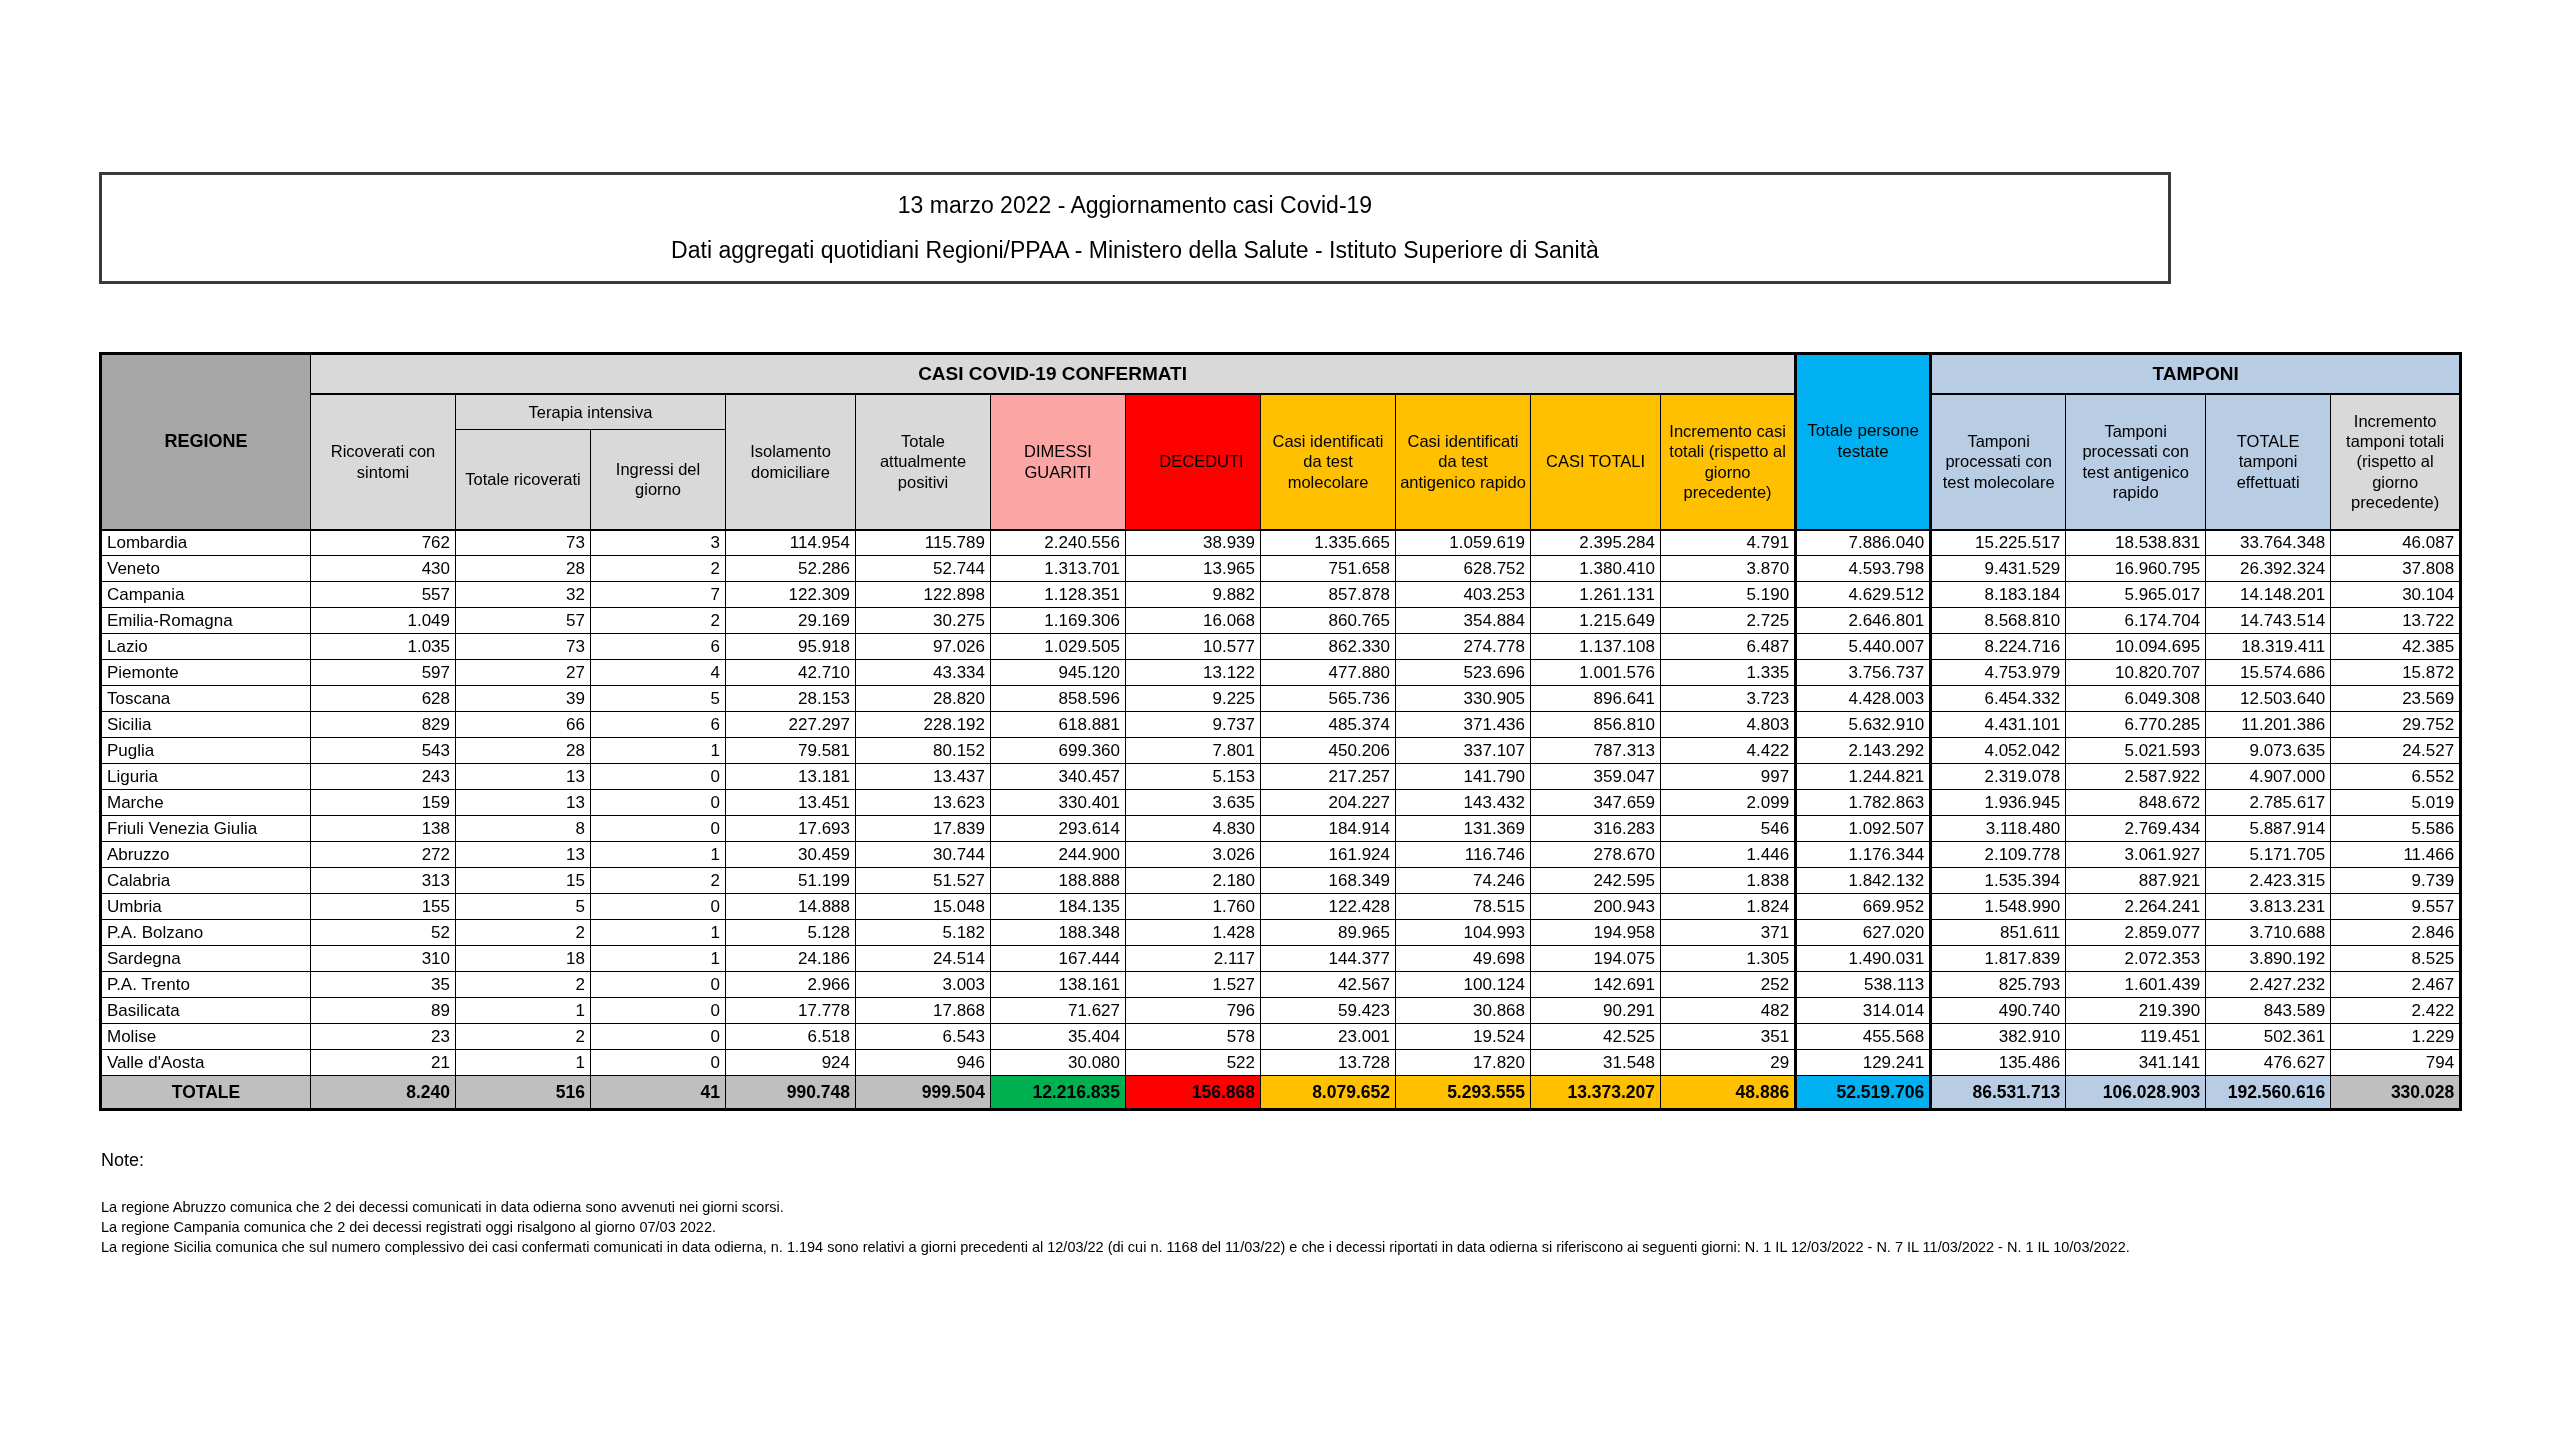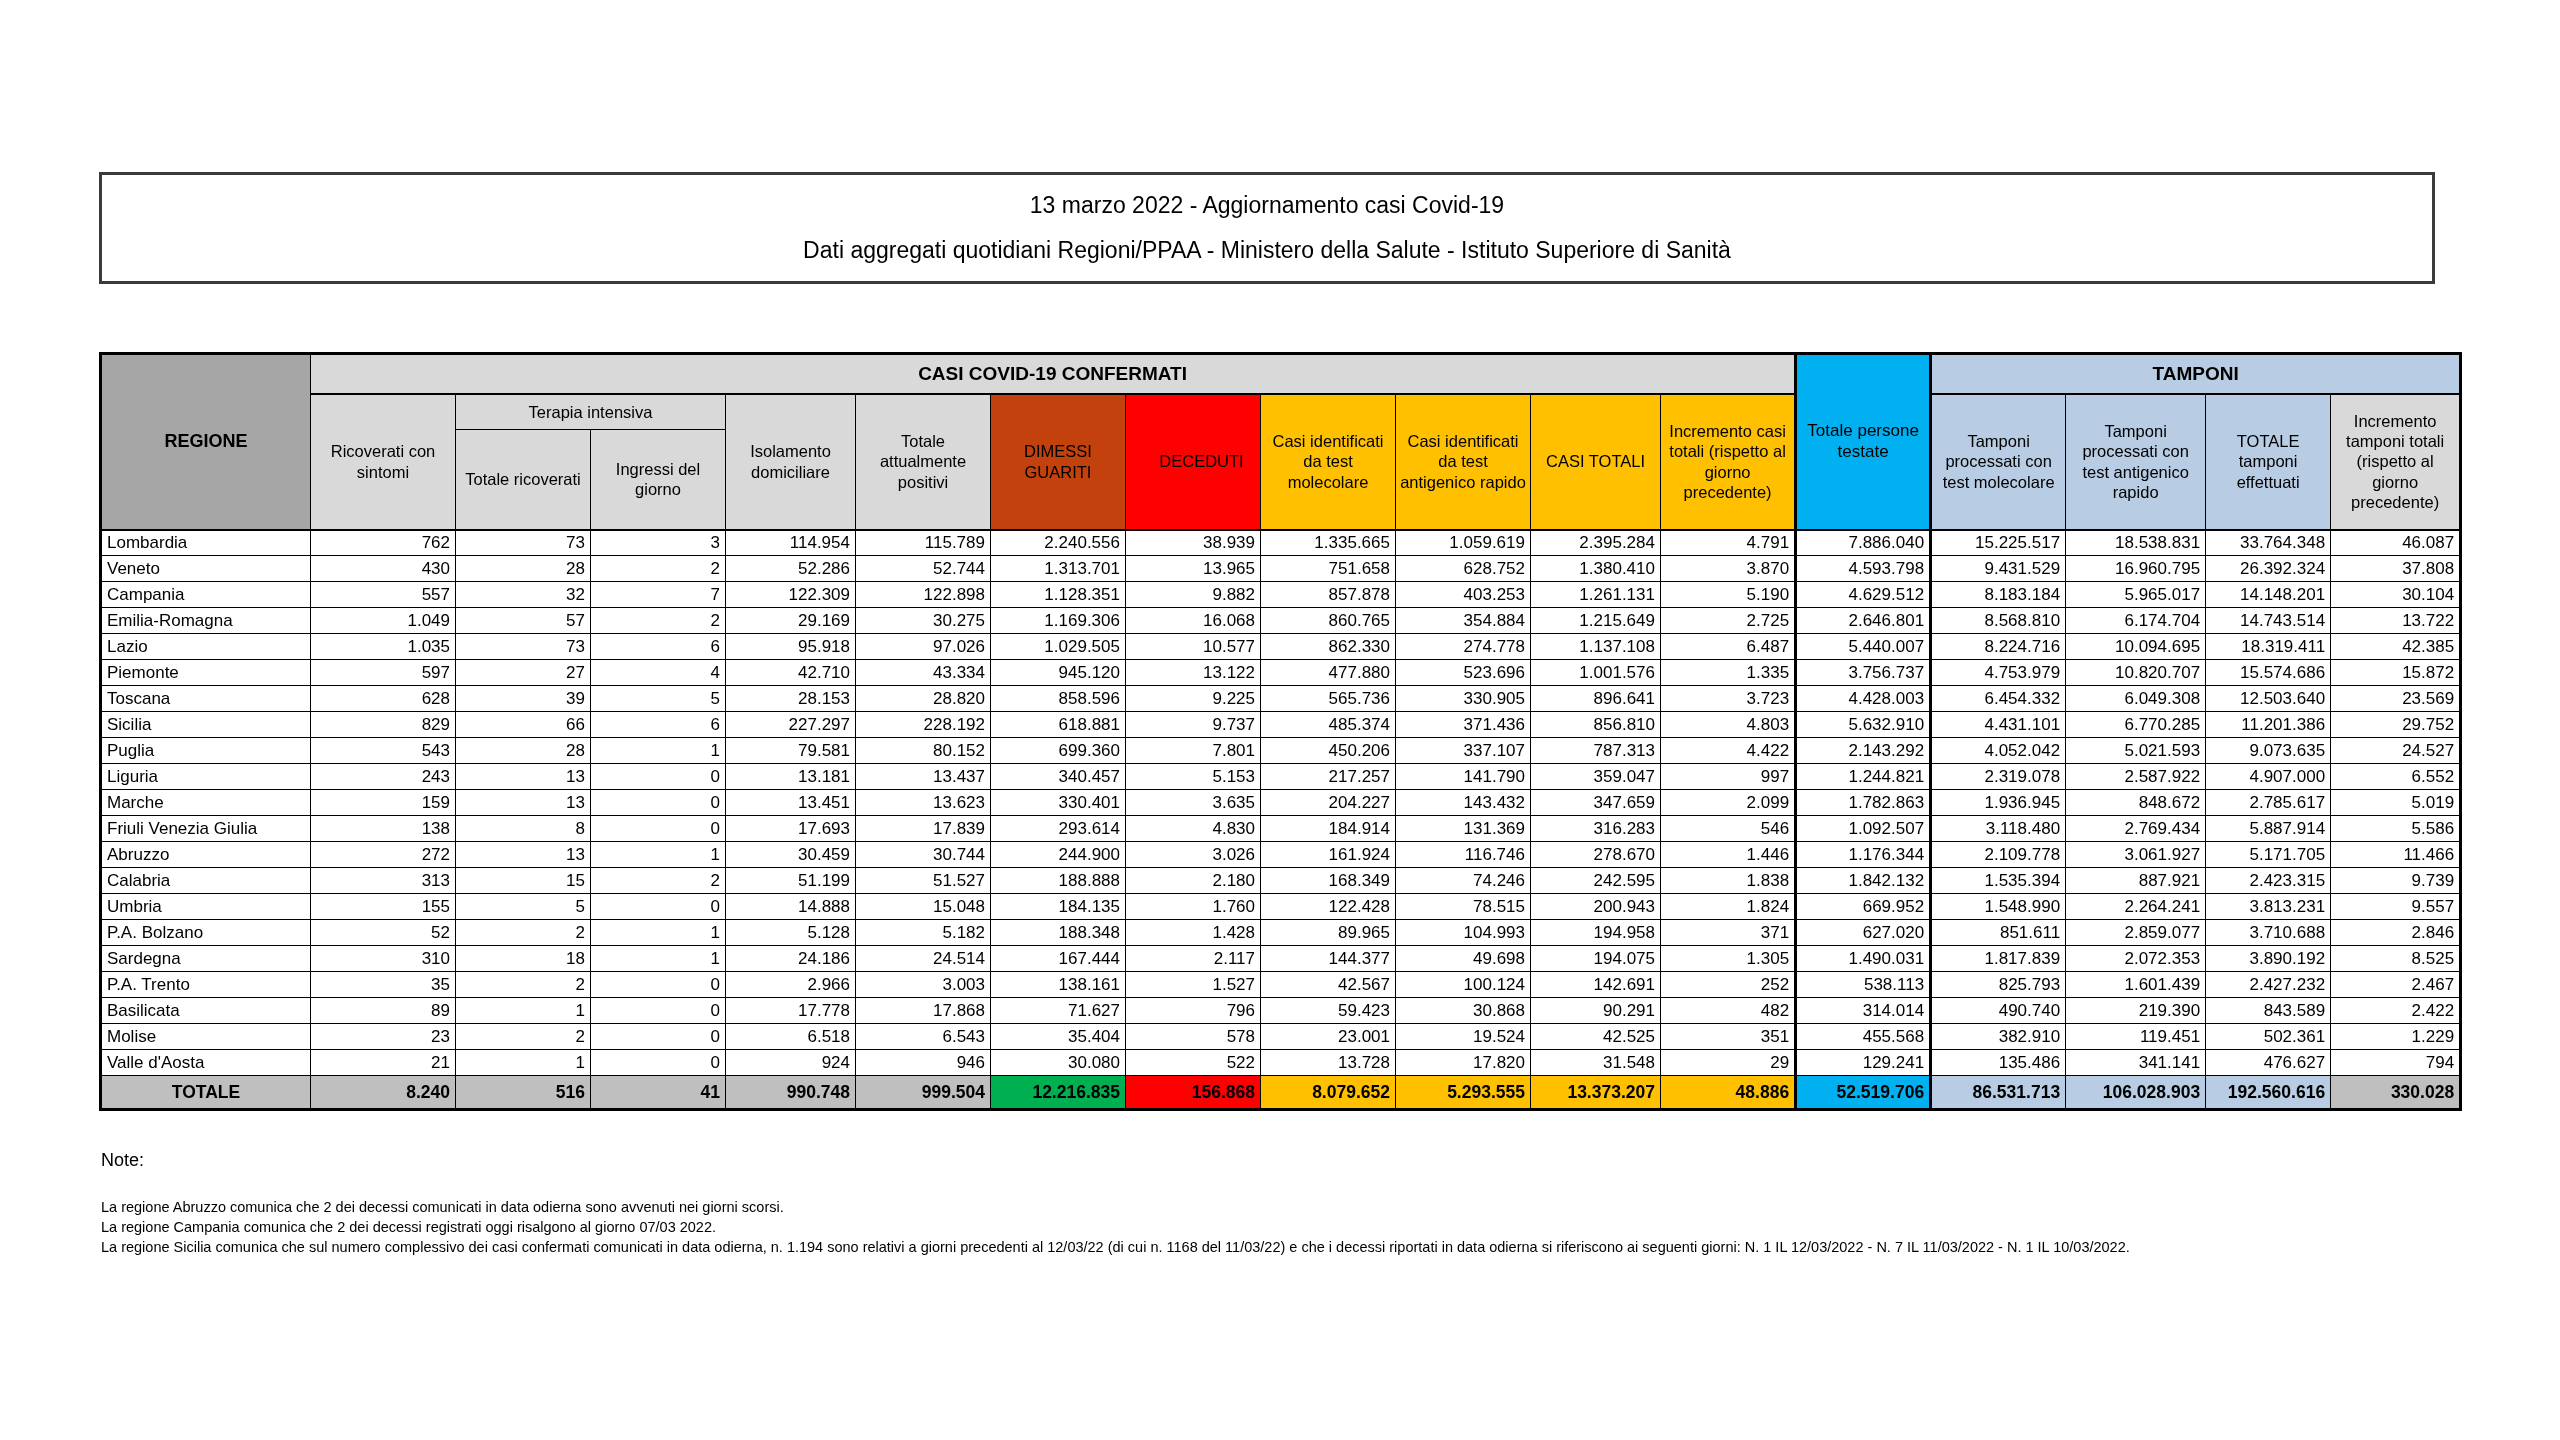--- a/index.html
+++ b/index.html
@@ -1,38 +1,38 @@
 <!DOCTYPE html>
 <html><head>
 <meta charset="utf-8">
 <style>
   html,body{margin:0;padding:0;background:#ffffff;}
   body{font-family:"Liberation Sans",sans-serif;color:#000;}
   .page{position:relative;width:2560px;height:1440px;background:#fff;overflow:hidden;}
 
-  .title-box{position:absolute;left:99px;top:172px;width:2336px;height:112px;
+  .title-box{position:absolute;left:99px;top:172px;width:2072px;height:112px;
     border:3px solid #3a3a3a;box-sizing:border-box;background:#fff;
     display:flex;flex-direction:column;justify-content:space-evenly;align-items:center;text-align:center;}
   .title-line{font-size:23px;}
 
   table.covid{position:absolute;left:99px;top:352px;width:2360px;
     border-collapse:collapse;table-layout:fixed;border:3px solid #000;}
   th,td{border:1px solid #000;box-sizing:border-box;overflow:hidden;}
 
   thead th{font-weight:normal;font-size:16.5px;line-height:1.22;padding:2px 3px;text-align:center;vertical-align:middle;}
   thead{border-bottom:2px solid #000;}
   .group-row th{border-bottom:2px solid #000;}
   .group-row{height:40px;}
   .sub-row{height:36px;}
   .leaf-row{height:100px;}
 
   .h-region{background:#A6A6A6;font-weight:bold;font-size:18px;}
   .h-group{font-weight:bold;font-size:19px;}
   .h-gray{background:#D9D9D9;}
-  .h-green{background:#c2410c;}
+  .h-green{background:#fca5a5;}
   .h-red{background:#FF0000;padding-left:20px;}
   .h-yellow{background:#FFC000;}
   .h-cyan{background:#00B0F0;font-size:17px;}
   .h-blue{background:#B8CCE4;}
 
   tbody td{font-size:17px;height:26px;padding:1px 5px;vertical-align:middle;background:#fff;}
   td.num-cell{text-align:right;}
   td.region-cell{text-align:left;}
   .col-testate{border-left:3px solid #000 !important;border-right:3px solid #000 !important;}
 

